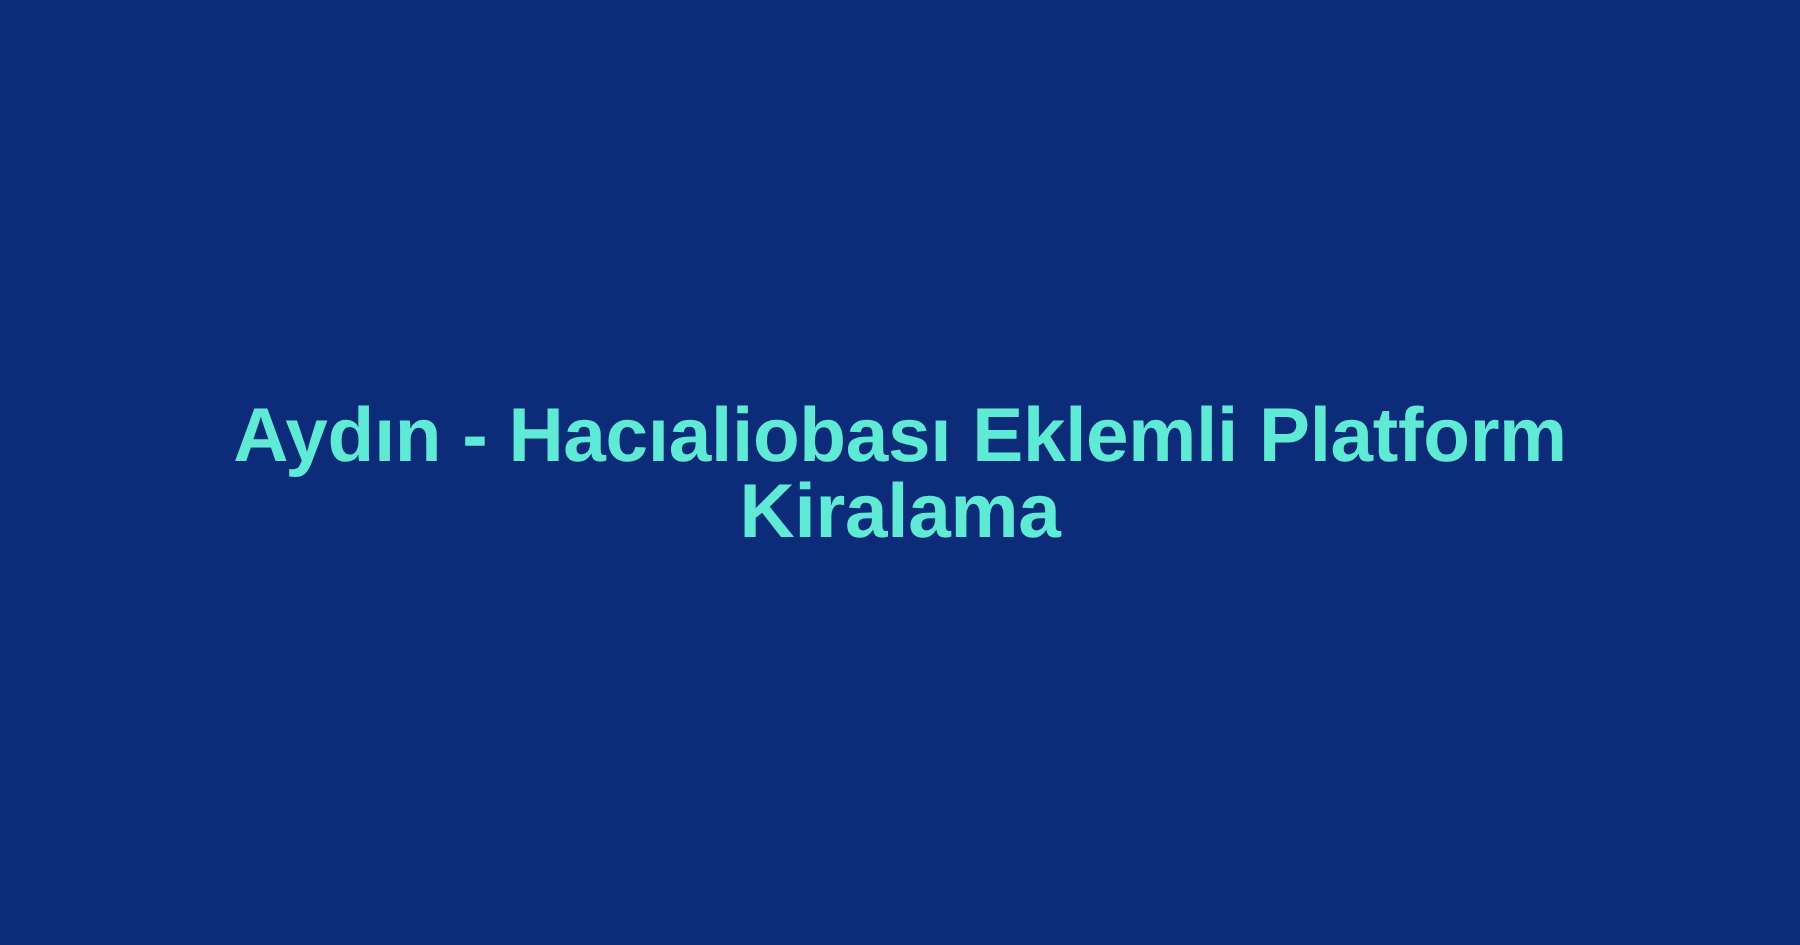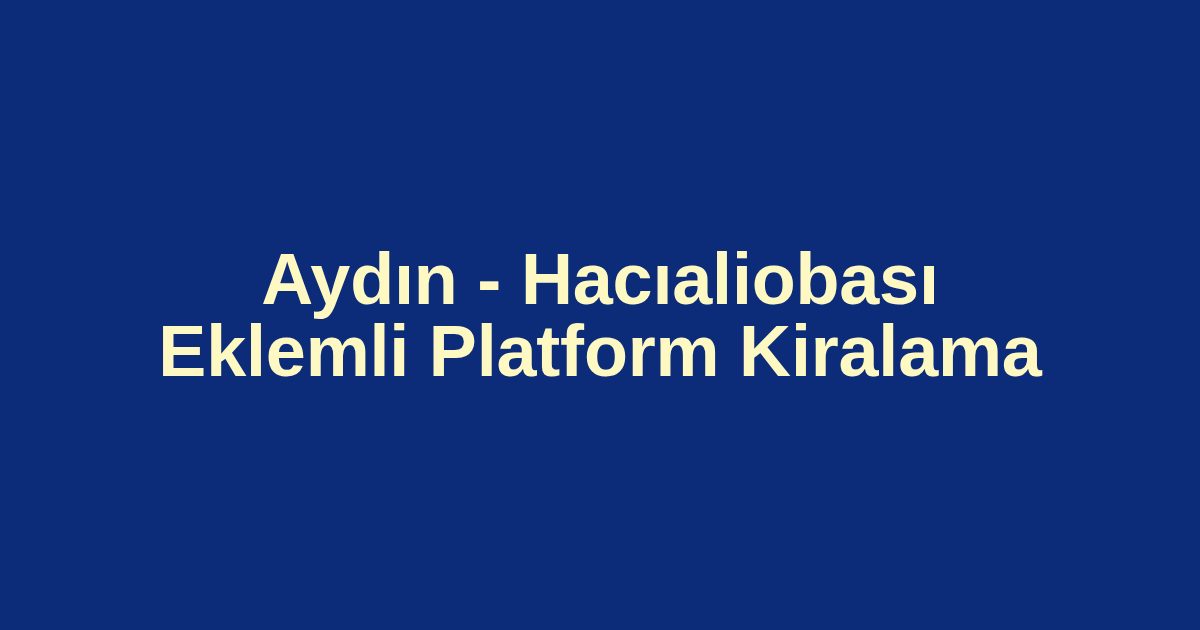--- a/index.html
+++ b/index.html
@@ -29,23 +29,23 @@
   .title-block {
     box-sizing: border-box;
     width: 960px;
     max-width: 960px;
     padding: 0 16px;
     text-align: center;
   }
 
   .og-title {
     margin: 0;
-    color: #fef9c3;
+    color: #5eead4;
     font-family: "Liberation Sans", "DejaVu Sans", sans-serif;
-    font-size: 72px;
+    font-size: 51px;
     font-weight: bold;
     line-height: 1.0;
     letter-spacing: -0.2px;
     word-wrap: break-word;
     overflow-wrap: break-word;
   }
 </style>
 </head>
 <body>
 

